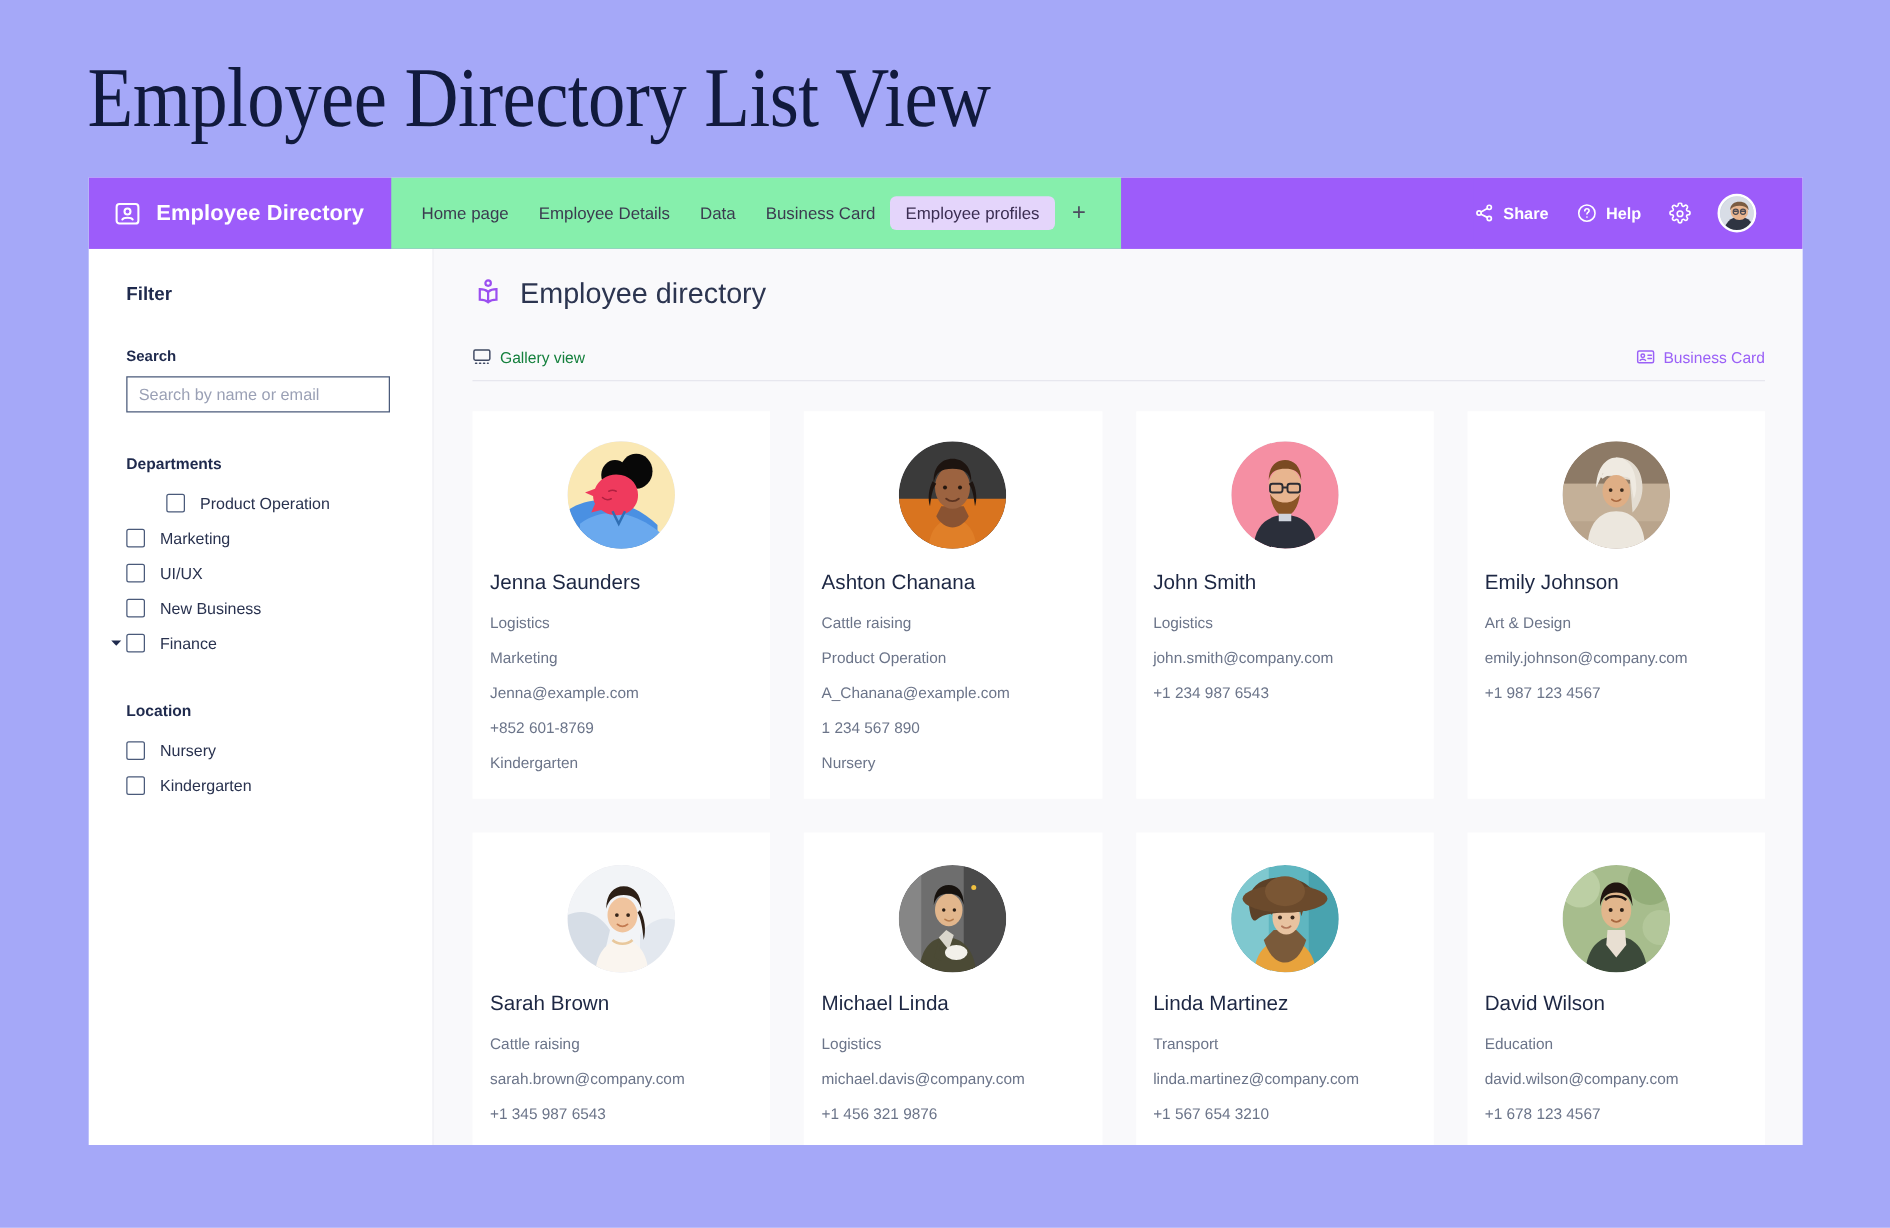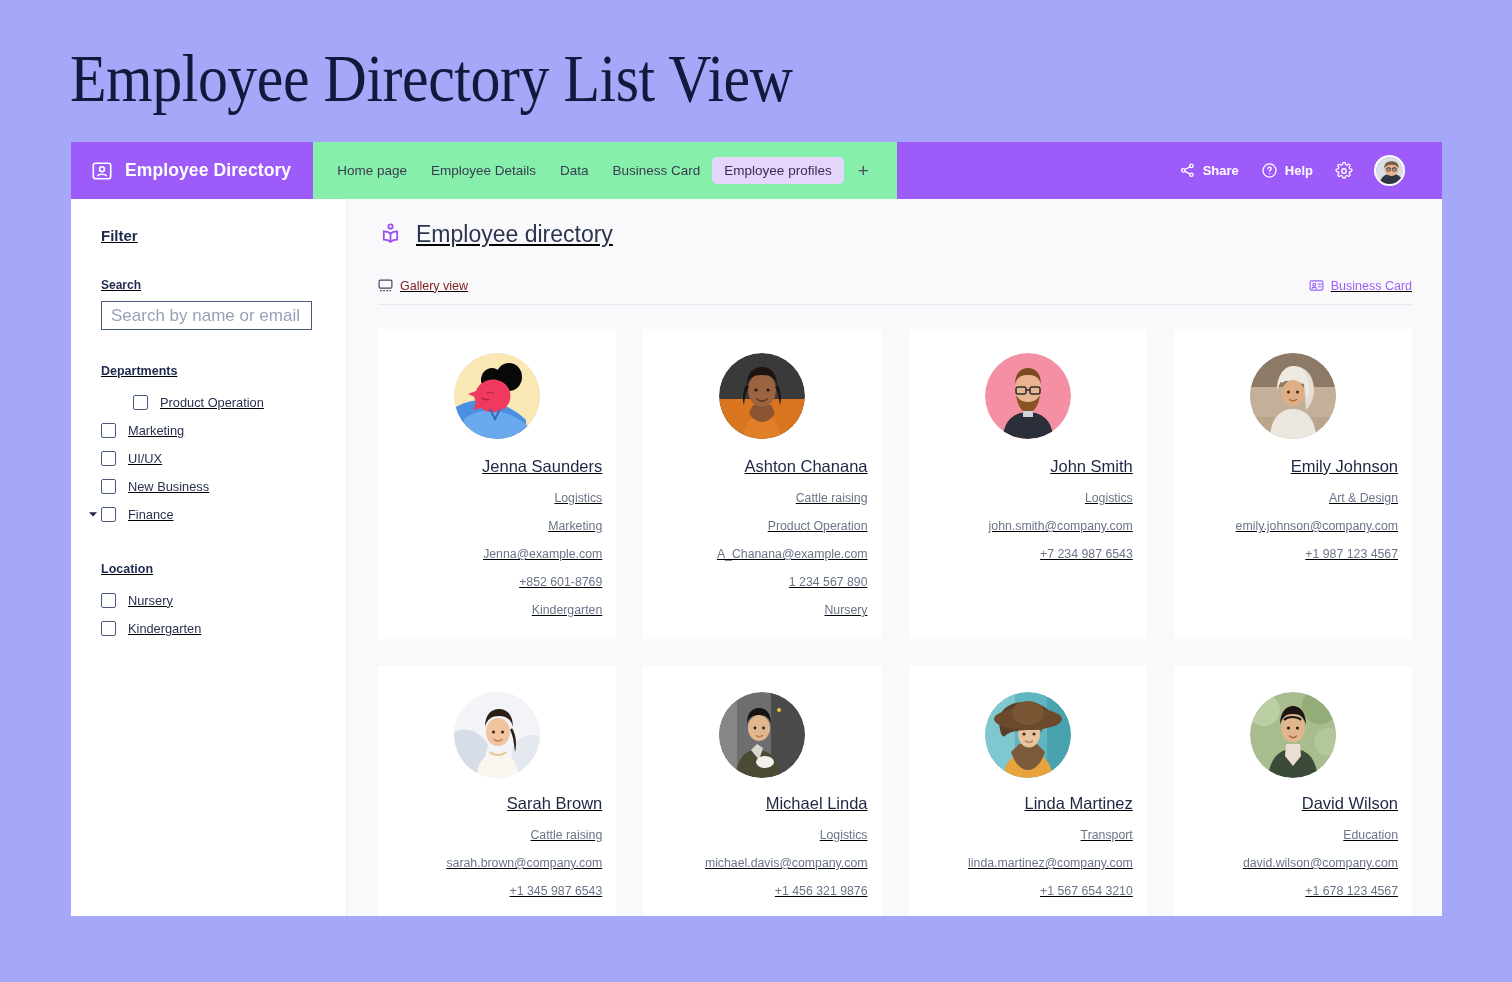--- a/index.html
+++ b/index.html
@@ -100,21 +100,21 @@
     width: 31px; height: 31px;
     border-radius: 50%;
     overflow: hidden;
     border: 2px solid #ffffff;
     background: #cfd7e3;
     position: relative;
     cursor: pointer;
   }
 
   
-  .app-body { display: flex; height: 717px; text-decoration: underline; }
+  .app-body { display: flex; height: 717px; }
 
   
   .sidebar {
     width: 276px;
     background: #ffffff;
     border-right: 1px solid #ececf2;
     padding: 28px 0 0 30px;
     flex: 0 0 276px;
   }
   .filter-head {
@@ -122,21 +122,21 @@
     margin-bottom: 34px;
   }
   .field-label {
     font-size: 12px; font-weight: 700; color: #1f2a4d;
     margin-bottom: 9px;
   }
   .search-input {
     width: 211px; height: 29px;
     border: 1px solid #4a5a7a;
     background: #fff;
-    font-size: 17px;
+    font-size: 13px;
     color: #1f2a4d;
     padding: 0 9px;
     font-family: "Liberation Sans", sans-serif;
     outline: none;
   }
   .search-input::placeholder { color: #9aa0b5; }
   .section-head {
     font-size: 12.5px; font-weight: 700; color: #1f2a4d;
     margin: 34px 0 10px 0;
   }
@@ -188,35 +188,35 @@
   .view-bar {
     display: flex; align-items: center; justify-content: space-between;
     padding-bottom: 11px;
     border-bottom: 1px solid #e7e7ee;
   }
   .view-left, .view-right {
     display: flex; align-items: center; gap: 7px;
     font-size: 12.5px;
     cursor: pointer;
   }
-  .view-left { color: #7f1d1d; }
+  .view-left { color: #15803d; }
   .view-right { color: #9b61f7; }
   .vb-icon { width: 15px; height: 15px; display: block; }
 
   
   .grid {
     display: grid;
     grid-template-columns: repeat(4, 1fr);
     gap: 27px;
     padding-top: 24px;
   }
   .card {
     background: #ffffff;
     padding: 24px 14px 22px;
-    text-align: right;
+    text-align: left;
     min-height: 281px;
   }
   .card.row2 { min-height: 235px; padding-top: 26px; }
   .card-avatar {
     width: 86px; height: 86px;
     border-radius: 50%;
     margin: 0 auto 18px;
     overflow: hidden;
     position: relative;
     background: #e8e8ee;
@@ -479,21 +479,21 @@
                   <rect x="31" y="34" width="10" height="7" rx="2" fill="none" stroke="#2d2d33" stroke-width="1.5"></rect>
                   <rect x="45" y="34" width="10" height="7" rx="2" fill="none" stroke="#2d2d33" stroke-width="1.5"></rect>
                   <path d="M41 37h4" stroke="#2d2d33" stroke-width="1.5"></path>
                   <rect x="38" y="58" width="10" height="6" fill="#cfd4dd"></rect>
                 </g>
               </svg>
             </div>
             <div class="card-name">John Smith</div>
             <div class="card-line">Logistics</div>
             <div class="card-line">john.smith@company.com</div>
-            <div class="card-line">+7 234 987 6543</div>
+            <div class="card-line">+1 234 987 6543</div>
           </div>
 
           <div class="card">
             <div class="card-avatar">
               <svg viewBox="0 0 86 86" width="86" height="86">
                 <defs>
                     <clipPath id="c4">
                       <circle cx="43" cy="43" r="43"></circle>
                     </clipPath>
                   </defs>

